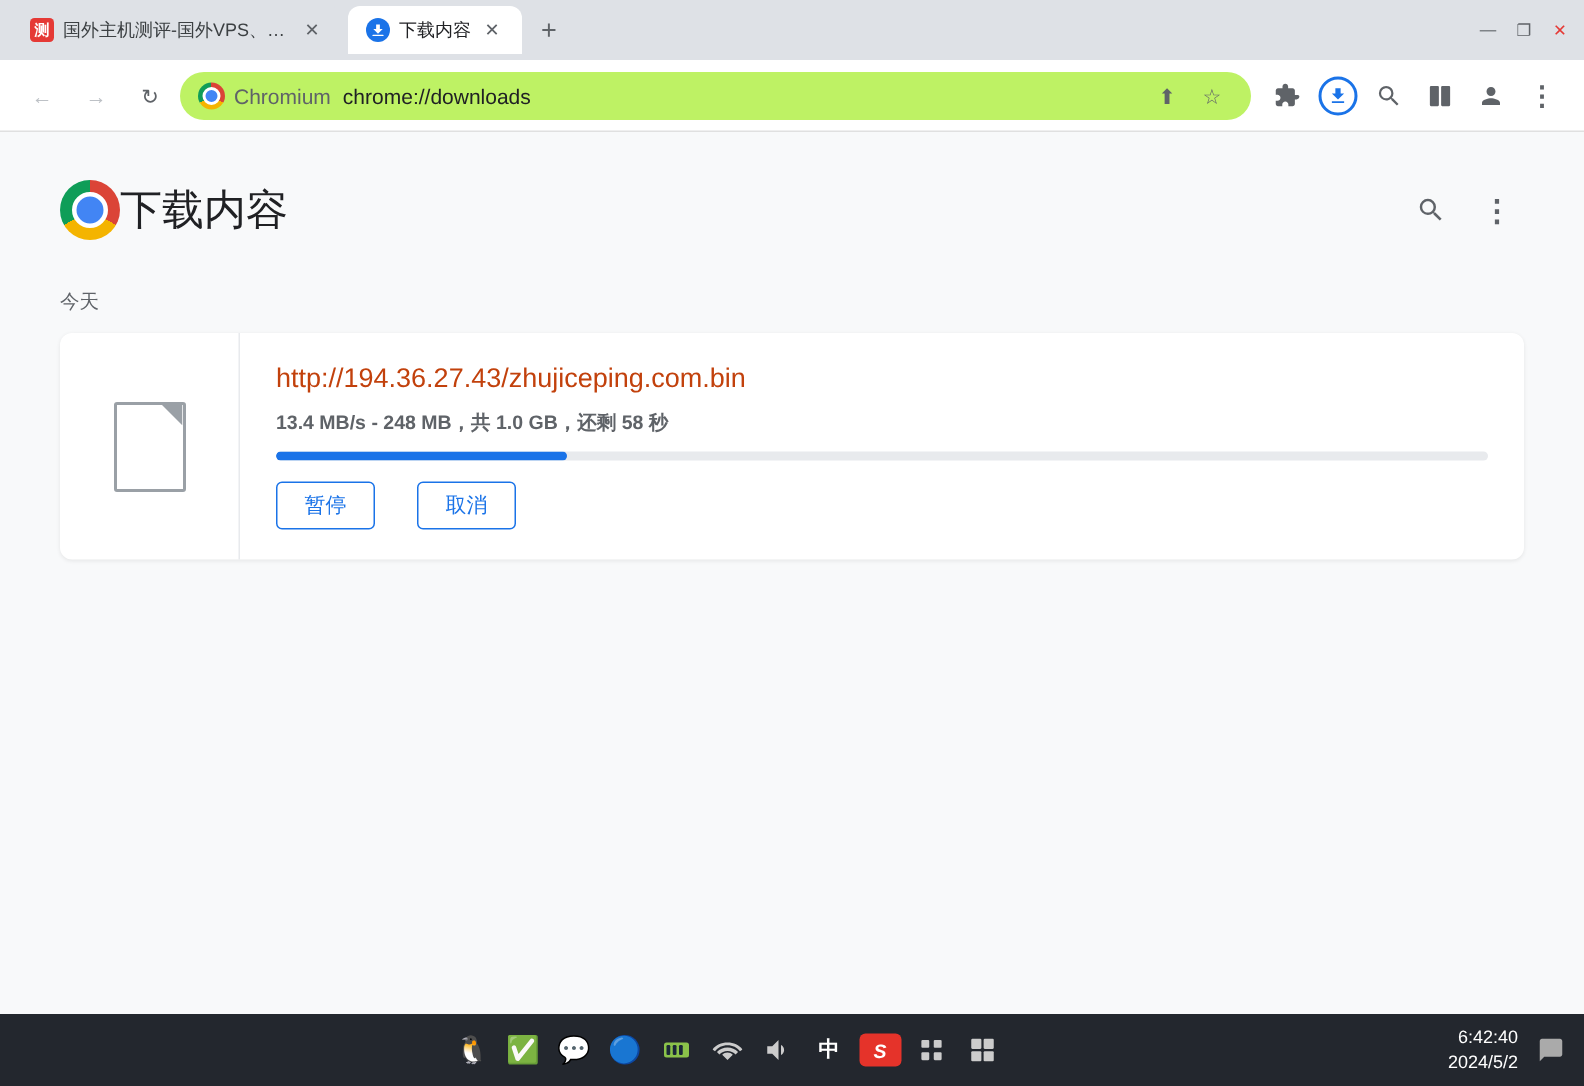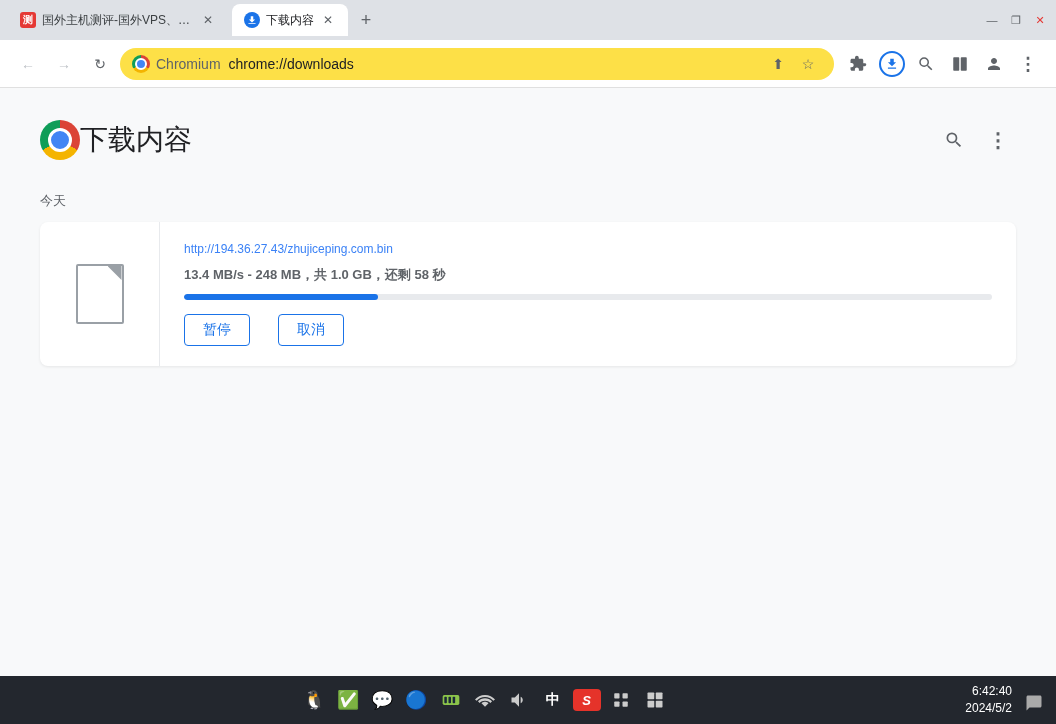--- a/index.html
+++ b/index.html
@@ -66,21 +66,21 @@
     .nav-btn {
       width: 32px; height: 32px;
       border-radius: 50%;
       display: flex; align-items: center; justify-content: center;
       font-size: 14px; color: #5f6368; cursor: pointer; border: none; background: none;
     }
     .nav-btn.disabled { color: #bdc1c6; cursor: default; }
     .address-bar {
       flex: 1;
       height: 32px;
-      background: #fde047;
+      background: #bef264;
       border-radius: 16px;
       display: flex;
       align-items: center;
       padding: 0 12px;
       gap: 6px;
       font-size: 14px;
       color: #202124;
       cursor: text;
       justify-content: space-between;
     }
@@ -205,22 +205,22 @@
       display: flex;
       flex-direction: column;
       gap: 6px;
     }
     .download-filename {
       font-size: 16px;
       font-weight: 600;
       color: #202124;
     }
     .download-url {
-      font-size: 12px;
-      color: #3b82f6;
+      font-size: 18px;
+      color: #c2410c;
     }
     .download-status {
       font-size: 13px;
       color: #5f6368;
       margin-top: 4px;
       font-weight: bold;
     }
     .progress-bar-container {
       width: 100%;
       height: 6px;
@@ -271,21 +271,21 @@
       justify-content: center;
     }
     .taskbar-icon {
       width: 28px; height: 28px;
       border-radius: 4px;
       display: flex; align-items: center; justify-content: center;
       font-size: 18px; cursor: pointer;
     }
     .taskbar-right {
       display: flex;
-      align-items: flex-end;
+      align-items: center;
       gap: 8px;
       margin-left: auto;
     }
     .taskbar-time {
       color: #fff;
       font-size: 12px;
       text-align: right;
       line-height: 1.4;
     }
     .taskbar-notification {

